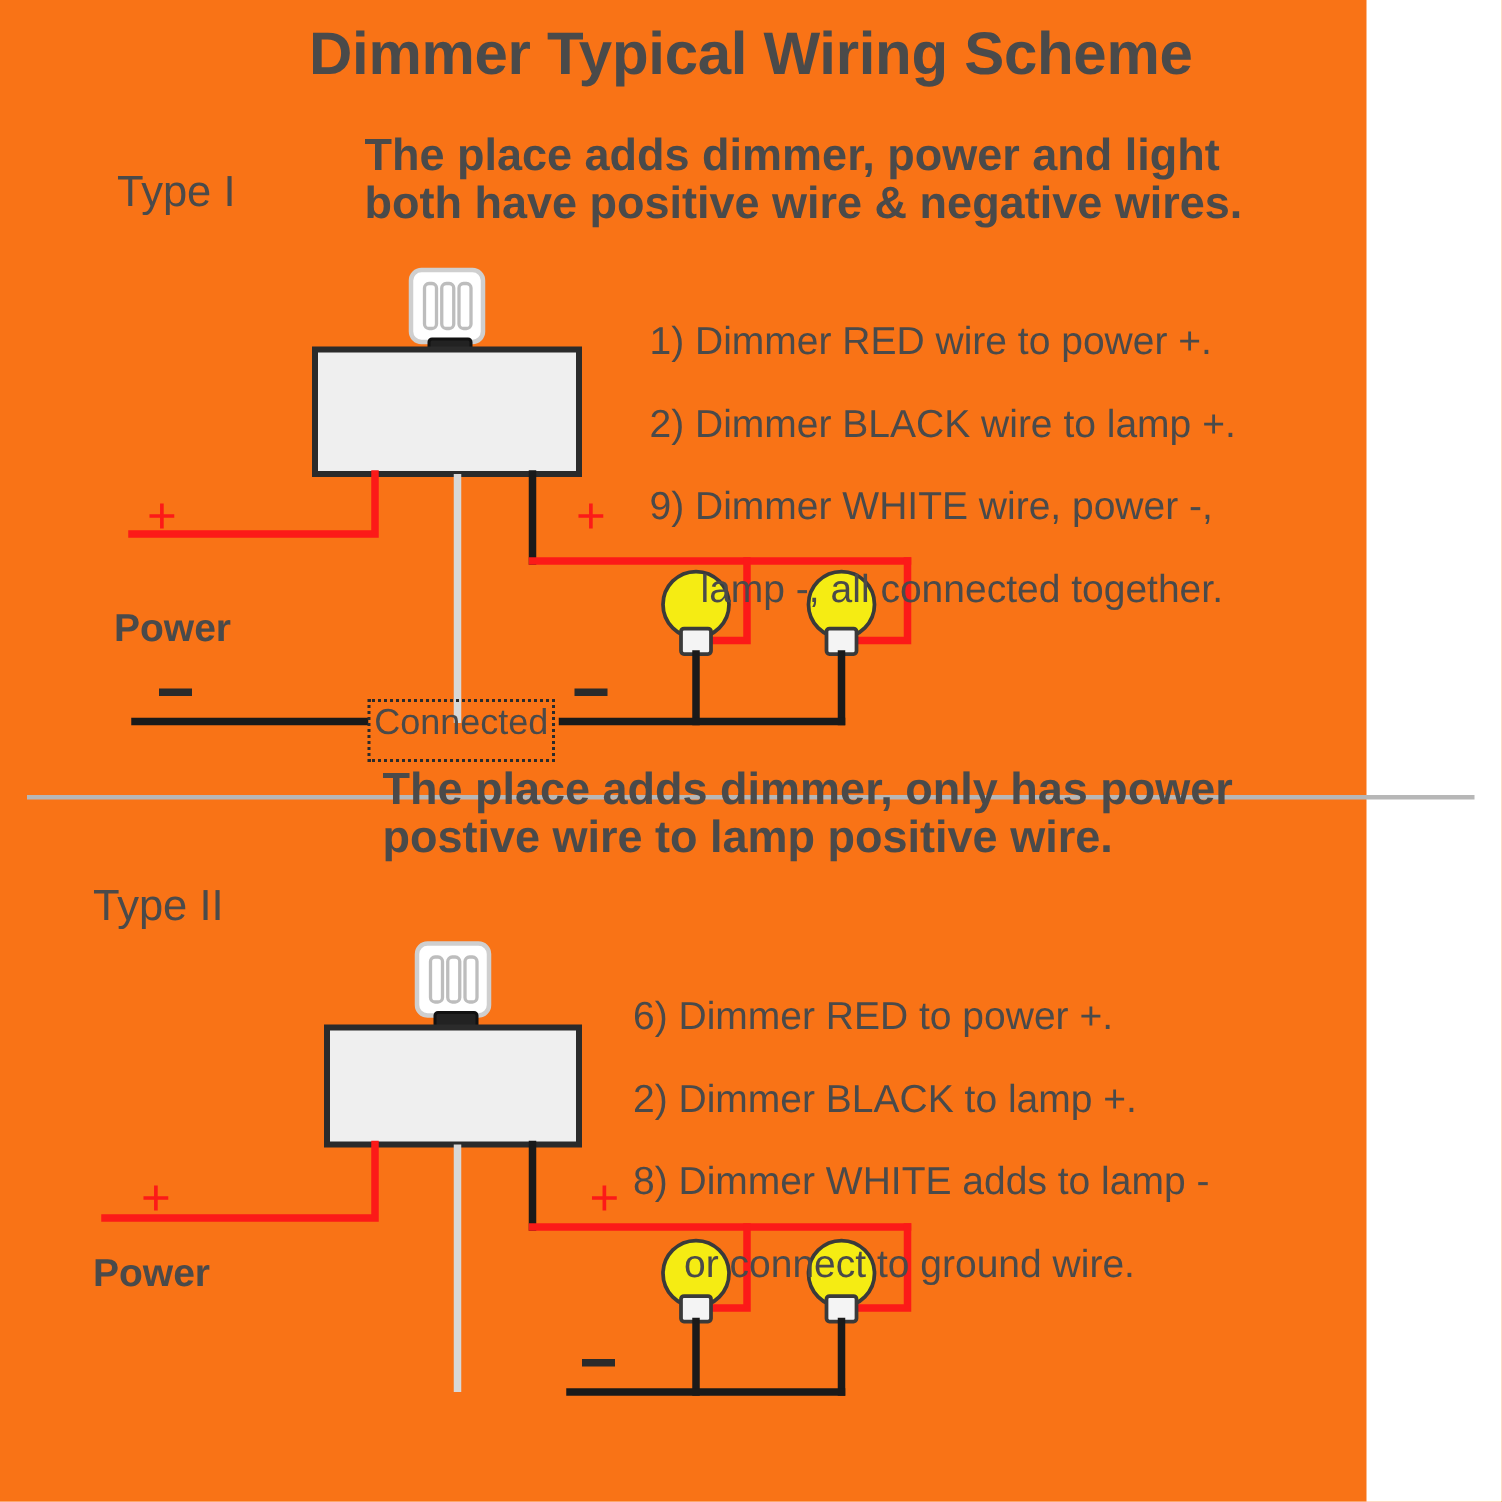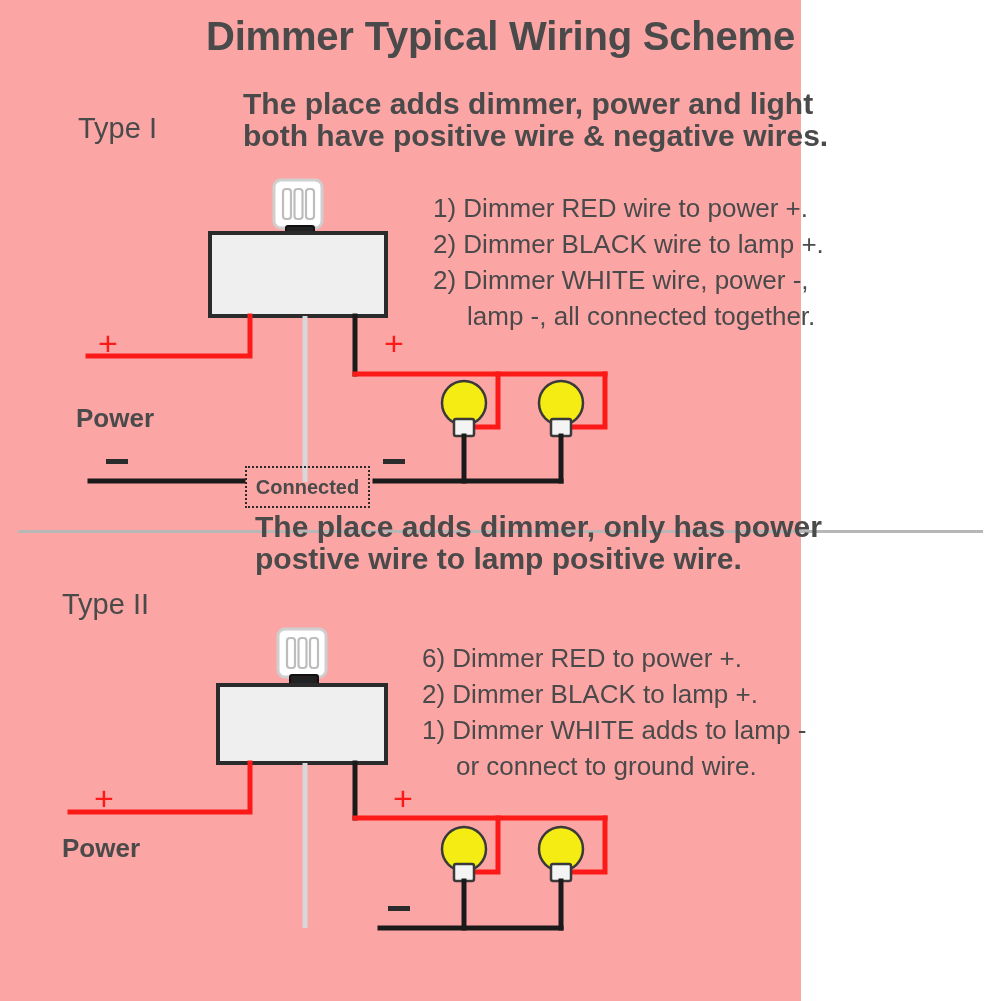--- a/index.html
+++ b/index.html
@@ -10,23 +10,23 @@
   body {
     width: 1001px;
     height: 1001px;
     font-family: "Liberation Sans", sans-serif;
     color: #444444;
     position: relative;
     overflow: hidden;
   }
   #page {
     position: relative;
-    width: 801px;
+    width: 911px;
     height: 1001px;
-    background: #fca5a5;
+    background: #f97316;
   }
   .abs { position: absolute; }
 
   
   #title {
     left: 0; top: 14px;
     width: 1001px;
     text-align: center;
     font-size: 40px;
     font-weight: bold;
@@ -56,44 +56,43 @@
   #type1-headline { left: 243px; top: 88px; }
   #type2-headline { left: 255px; top: 511px; }
 
   
   .steps {
     font-size: 26px;
     color: #4a4a4a;
     line-height: 36px;
     white-space: nowrap;
   }
-  .steps div { white-space: nowrap; }
+  .steps div { white-space: nowrap; margin-top: 19px; }
   .steps .indent { padding-left: 34px; }
   #type1-steps { left: 433px; top: 190px; }
   #type2-steps { left: 422px; top: 640px; }
 
   
   .power-label {
     font-size: 26px;
     font-weight: bold;
     color: #4a4a4a;
     white-space: nowrap;
   }
   #type1-power { left: 76px; top: 403px; }
   #type2-power { left: 62px; top: 833px; }
 
   
   .junction-box {
     border: 2px dotted #2b2b2b;
     background: transparent;
-    font-size: 20px;
-    font-weight: bold;
+    font-size: 24px;
+    font-weight: normal;
     color: #4a4a4a;
     display: flex;
-    align-items: center;
     justify-content: center;
     white-space: nowrap;
     box-sizing: border-box;
   }
   #connected-box { left: 245px; top: 466px; width: 125px; height: 42px; }
   #neg-gnd-box  { left: 245px; top: 911px; width: 133px; height: 46px; }
 
   
   #wiring {
     left: 0; top: 0;
@@ -205,21 +204,21 @@
   <div class="abs type-label" id="type1-label">Type I</div>
 
   <div class="abs headline" id="type1-headline">
     <div>The place adds dimmer, power and light</div>
     <div>both have positive wire &amp; negative wires.</div>
   </div>
 
   <div class="abs steps" id="type1-steps">
     <div>1) Dimmer RED wire to power +.</div>
     <div>2) Dimmer BLACK wire to lamp +.</div>
-    <div>2) Dimmer WHITE wire, power -,</div>
+    <div>9) Dimmer WHITE wire, power -,</div>
     <div class="indent">lamp -, all connected together.</div>
   </div>
 
   <div class="abs power-label" id="type1-power">Power</div>
 
   <div class="abs junction-box" id="connected-box">
     <span>Connected</span>
   </div>
 
   <div class="abs" id="divider"></div>
@@ -227,20 +226,20 @@
   <div class="abs type-label" id="type2-label">Type II</div>
 
   <div class="abs headline" id="type2-headline">
     <div>The place adds dimmer, only has power</div>
     <div>postive wire to lamp positive wire.</div>
   </div>
 
   <div class="abs steps" id="type2-steps">
     <div>6) Dimmer RED to power +.</div>
     <div>2) Dimmer BLACK to lamp +.</div>
-    <div>1) Dimmer WHITE adds to lamp -</div>
+    <div>8) Dimmer WHITE adds to lamp -</div>
     <div class="indent">or connect to ground wire.</div>
   </div>
 
   <div class="abs power-label" id="type2-power">Power</div>
 
 
 </div>
 
 </body></html>

